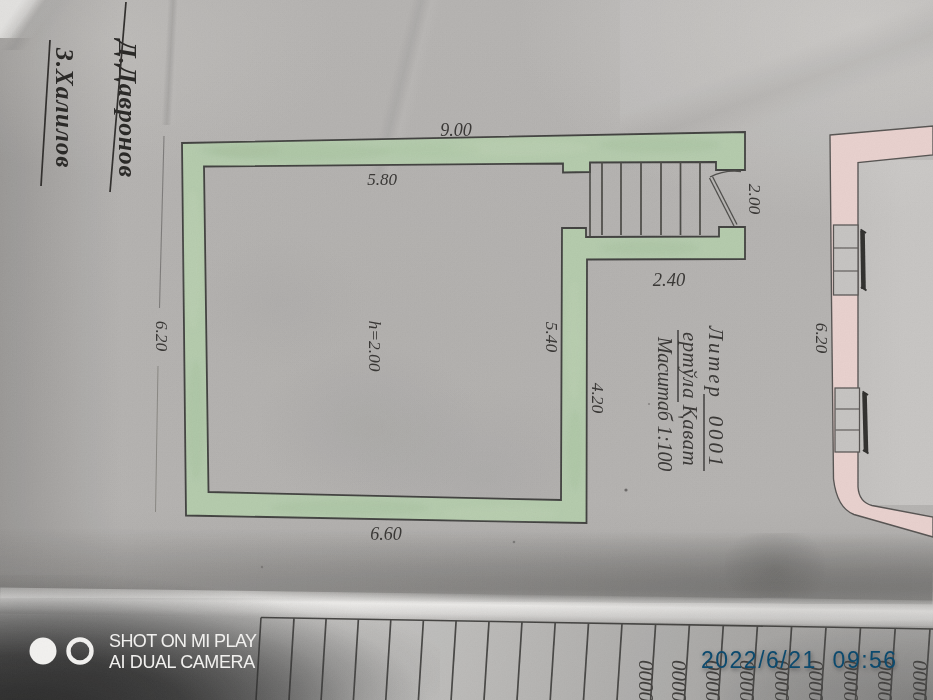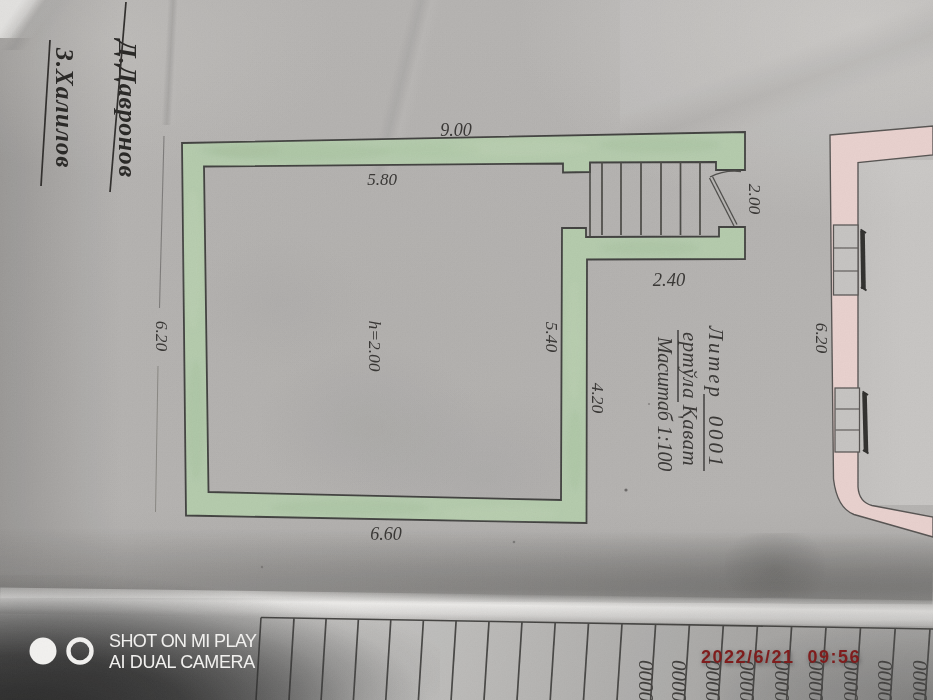--- a/index.html
+++ b/index.html
@@ -249,14 +249,14 @@
 </svg>
 
 <svg class="abs" style="left:0;top:0;pointer-events:none" width="933" height="700">
   <circle cx="626" cy="490" r="1.6" fill="#5a5856" opacity="0.8"></circle>
   <circle cx="514" cy="542" r="1.3" fill="#6a6866" opacity="0.7"></circle>
   <circle cx="262" cy="567" r="1.2" fill="#6a6866" opacity="0.6"></circle>
   <circle cx="649" cy="404" r="1.1" fill="#6a6866" opacity="0.6"></circle>
 </svg>
 
 <div class="abs" style="left:701px;top:647px;width:230px;height:28px;
-  font-family:'Liberation Sans',sans-serif;font-size:18px;letter-spacing:1.5px;
-  color:#7f1d1d;text-shadow:1px 2px 4px rgba(70,70,70,0.75);font-weight:bold;">2022/6/21&nbsp; 09:56</div>
+  font-family:'Liberation Sans',sans-serif;font-size:23px;letter-spacing:1.5px;
+  color:#0c4a6e;text-shadow:1px 2px 4px rgba(70,70,70,0.75);">2022/6/21&nbsp; 09:56</div>
 
 </body></html>

